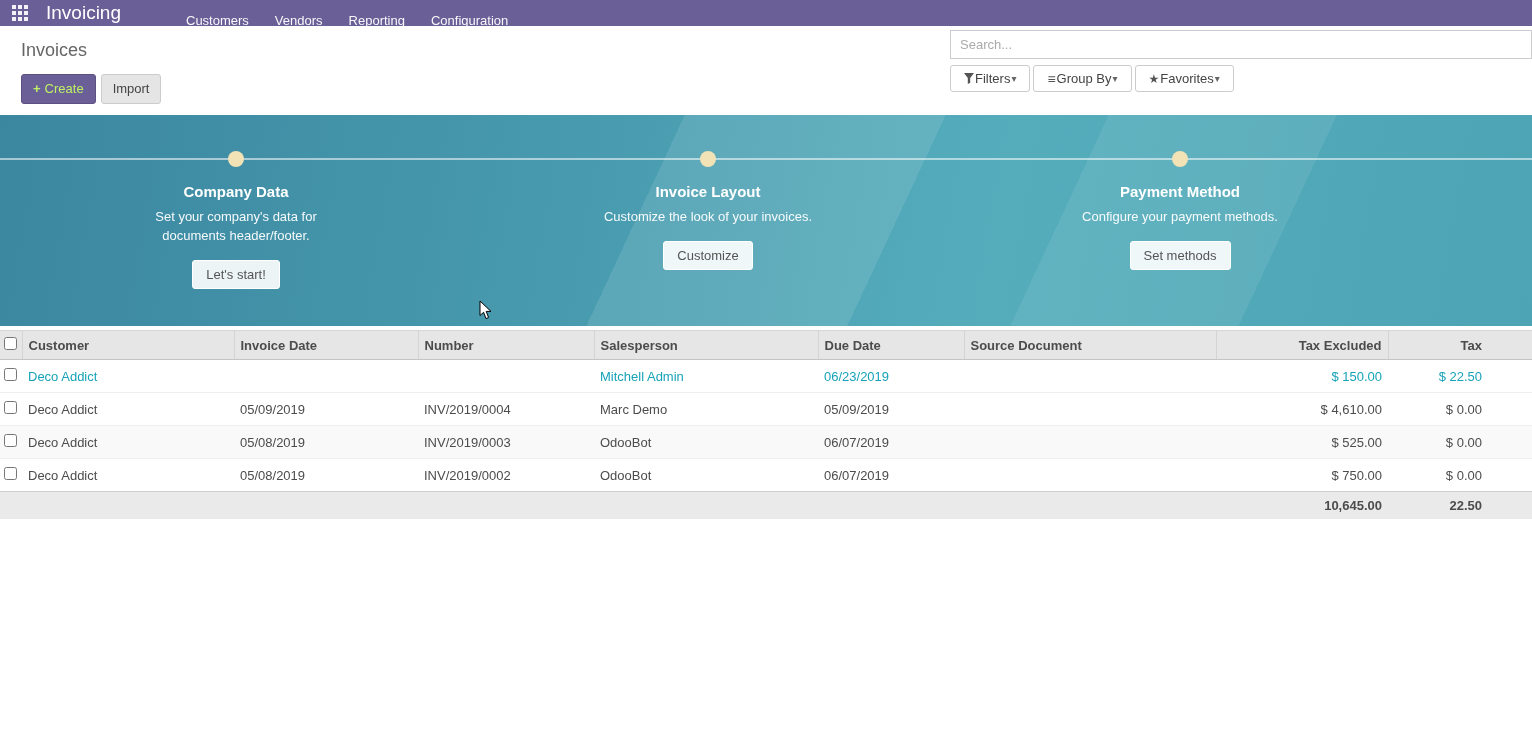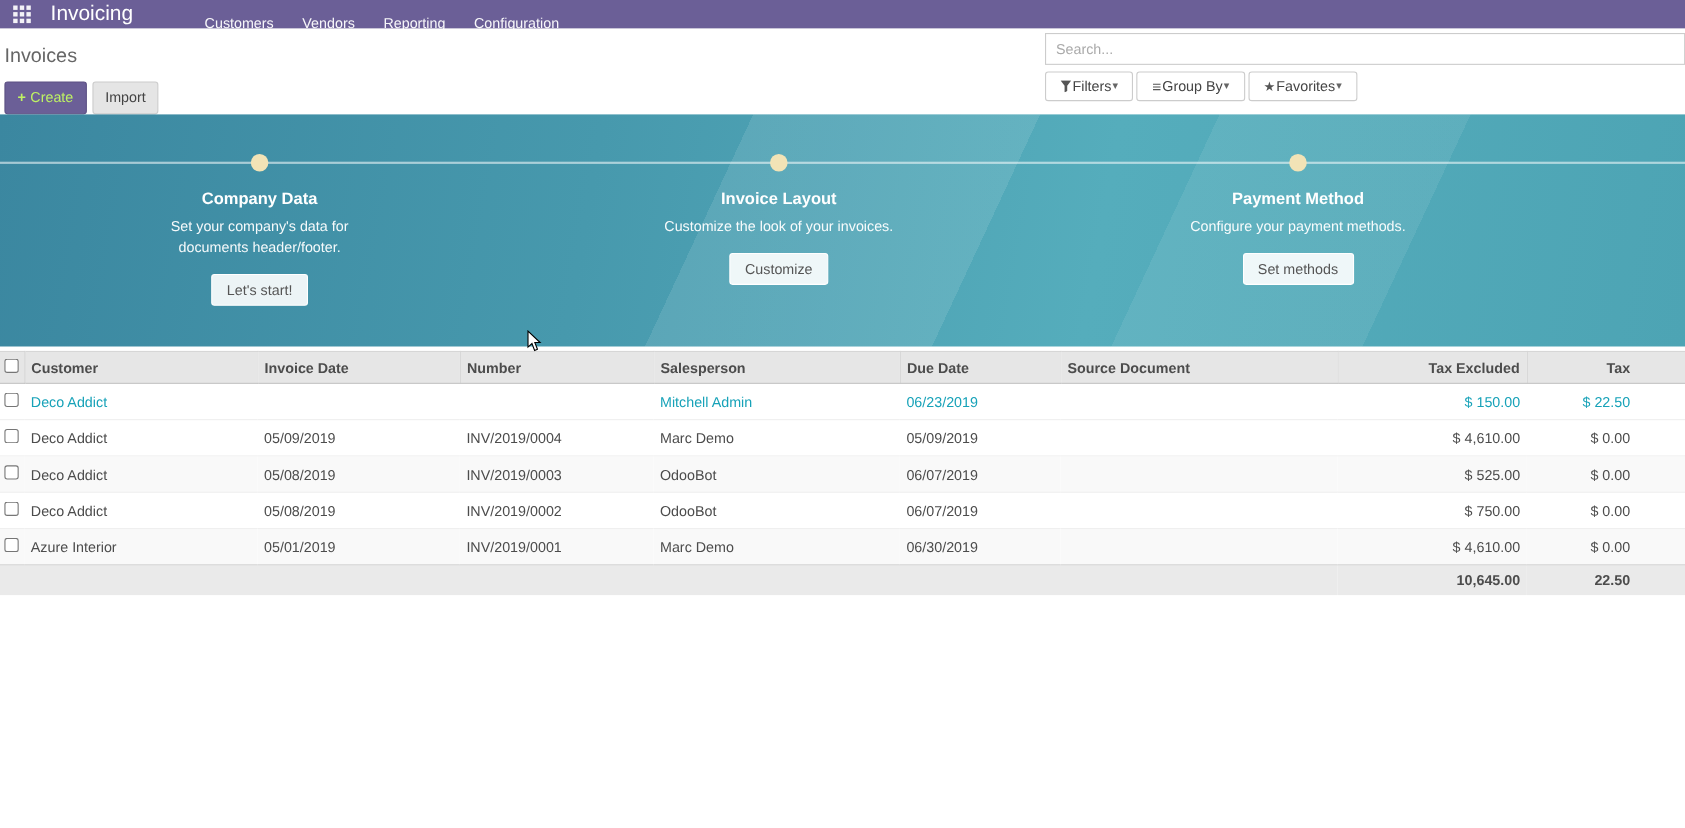--- a/index.html
+++ b/index.html
@@ -19,21 +19,21 @@
   
   .navbar{height:26px;background:var(--brand);display:flex;align-items:center;color:#fff;}
   .apps-btn{width:40px;height:42px;display:flex;align-items:center;justify-content:center;cursor:pointer;}
   .grid-icon{display:grid;grid-template-columns:repeat(3,4px);grid-gap:2px;}
   .grid-icon i{width:4px;height:4px;background:rgba(255,255,255,0.92);}
   .brand-name{font-size:19px;margin-left:6px;cursor:pointer;}
   .nav-menus{display:flex;margin-left:52px;height:100%;}
   .nav-item{font-size:13px;color:rgba(255,255,255,0.95);padding:0 13px;line-height:42px;cursor:pointer;white-space:nowrap;}
 
   
-  .control-panel{position:relative;height:78px;padding:14px 0 0 4px;background:#fff;}
+  .control-panel{position:relative;height:89px;padding:14px 0 0 21px;background:#fff;}
   .breadcrumb{font-size:18px;color:#666;}
   .cp-buttons{margin-top:13px;display:flex;gap:5px;}
   .btn{font-size:13px;border-radius:3px;padding:5px 11px;border:1px solid transparent;cursor:pointer;font-family:inherit;line-height:1.4;}
   .btn-primary{background:var(--brand);color:#bef264;border-color:var(--brand-dark);}
   .btn-primary .plus{font-weight:bold;margin-right:4px;}
   .btn-default{background:#e5e5e5;color:#444;border-color:#ccc;}
   .cp-right{position:absolute;top:4px;right:0;width:582px;}
   .search-input{width:100%;height:29px;border:1px solid #ccc;padding:0 9px;font-size:13px;color:#333;font-family:inherit;outline:none;}
   .search-input::placeholder{color:#aaa;}
   .filter-bar{margin-top:6px;display:flex;gap:3px;}
@@ -211,31 +211,20 @@
         <td class="cb-cell"><input type="checkbox" style=""></td>
         <td>Deco Addict</td>
         <td>05/08/2019</td>
         <td>INV/2019/0002</td>
         <td>OdooBot</td>
         <td>06/07/2019</td>
         <td></td>
         <td class="num">$ 750.00</td>
         <td class="num">$ 0.00</td>
       </tr>
-      <tr>
-        <td class="cb-cell"><input type="checkbox" style=""></td>
-        <td>Azure Interior</td>
-        <td>05/01/2019</td>
-        <td>INV/2019/0001</td>
-        <td>Marc Demo</td>
-        <td>06/30/2019</td>
-        <td></td>
-        <td class="num">$ 4,610.00</td>
-        <td class="num">$ 0.00</td>
-      </tr>
     </tbody>
   <tfoot>
     <tr>
       <td colspan="7"></td>
       <td class="num">10,645.00</td>
       <td class="num">22.50</td>
     </tr>
   </tfoot>
 </table>
 

